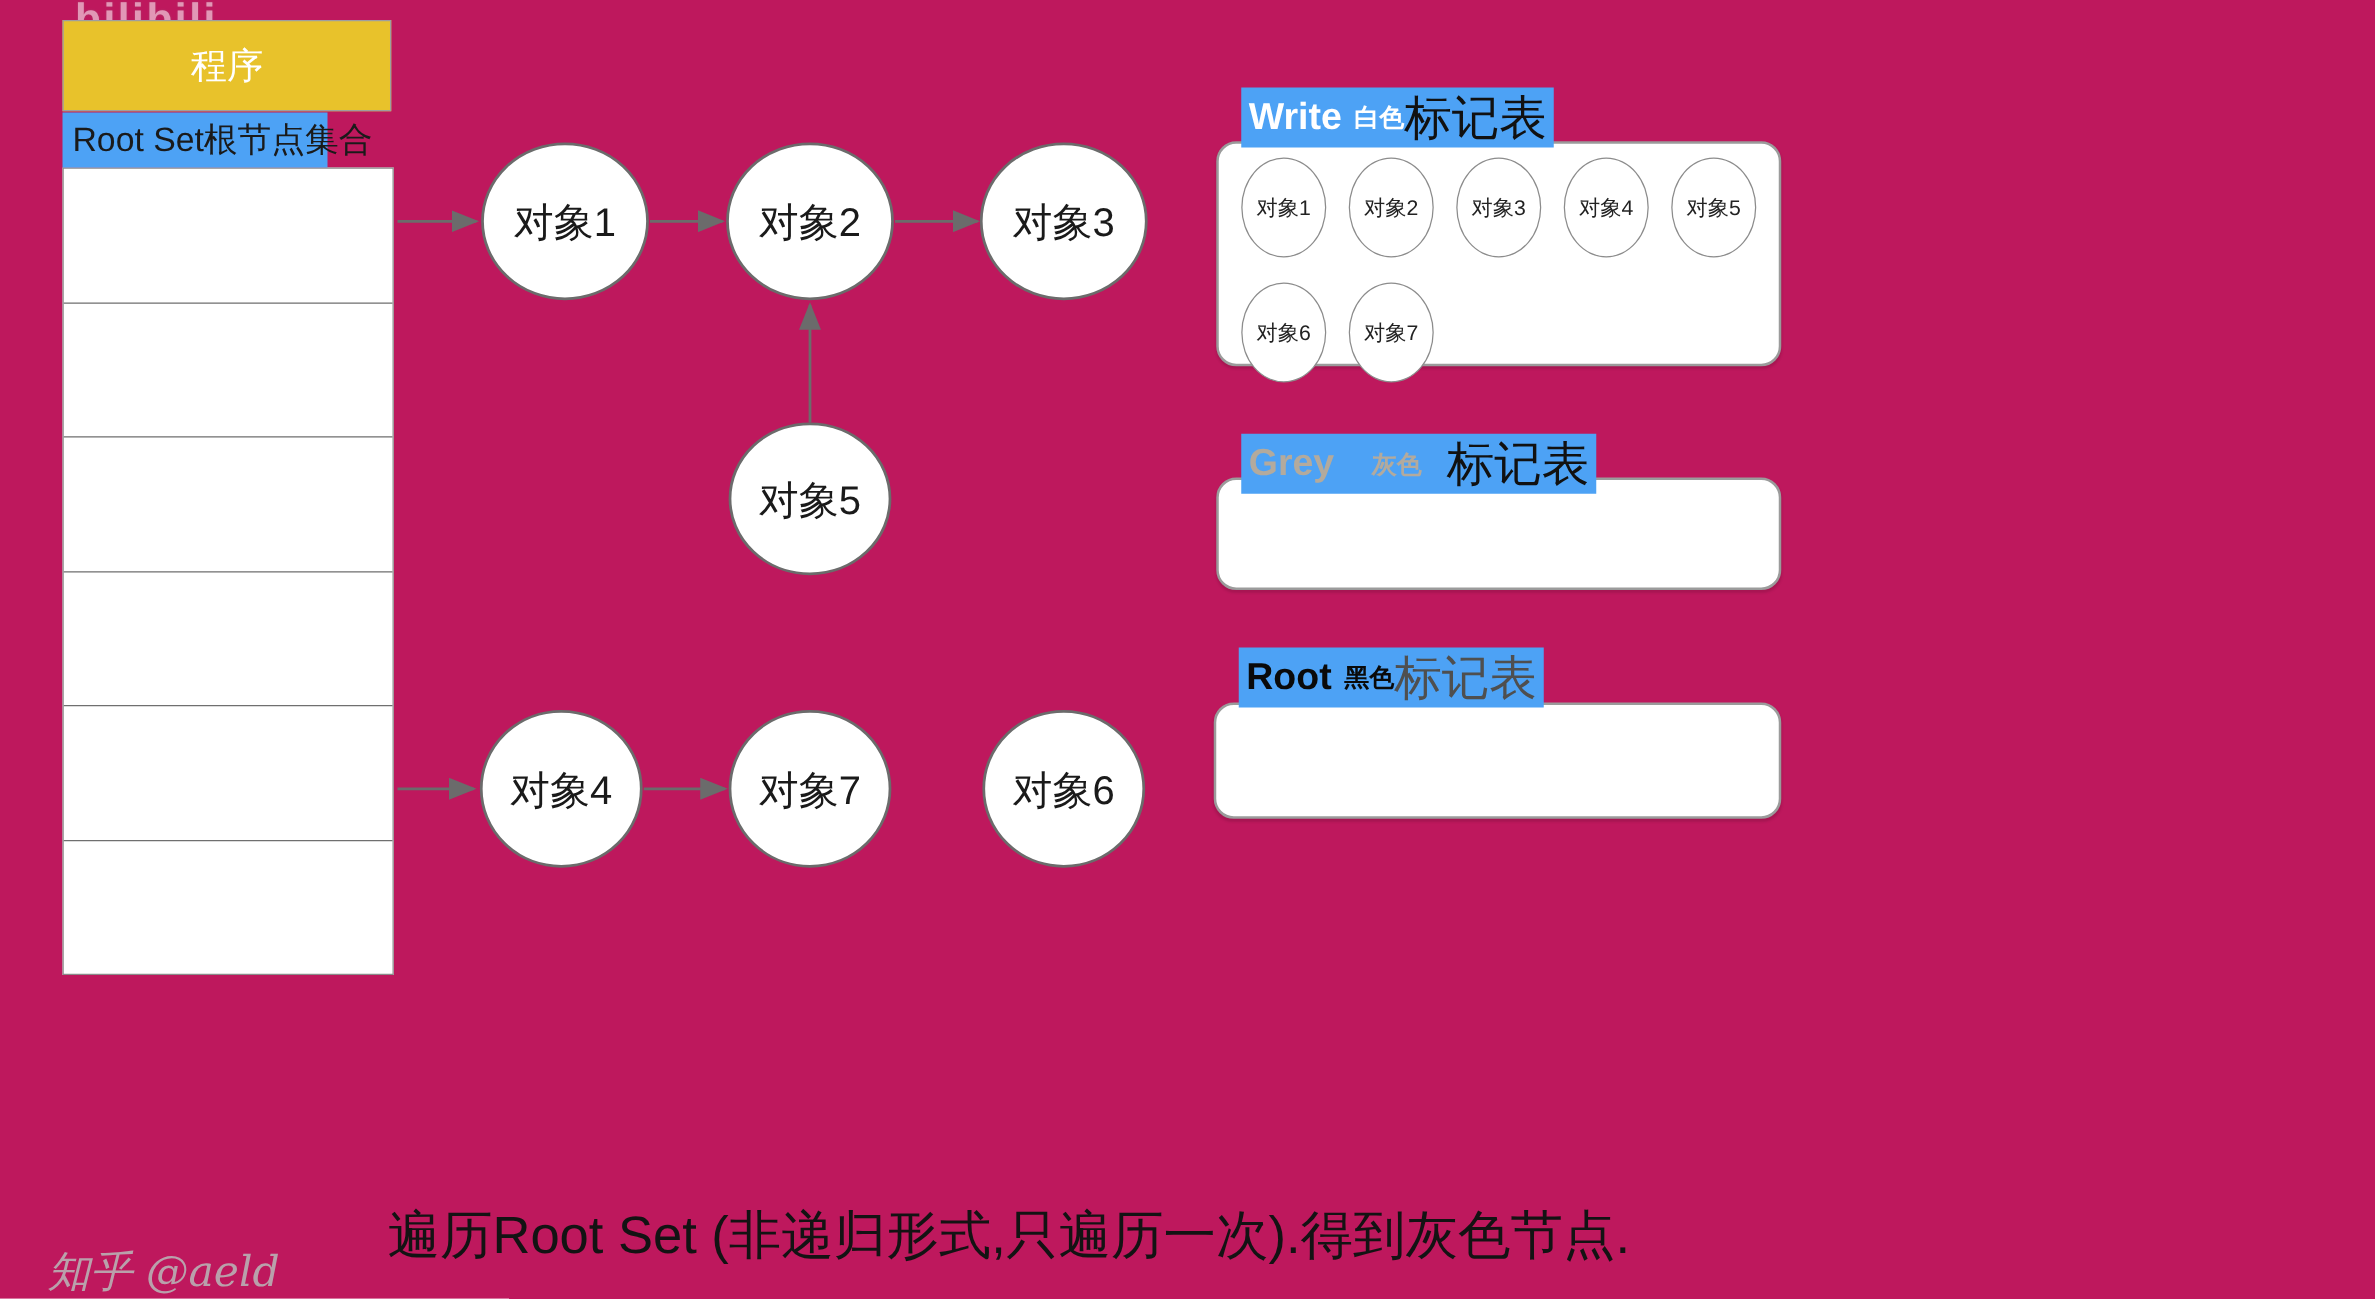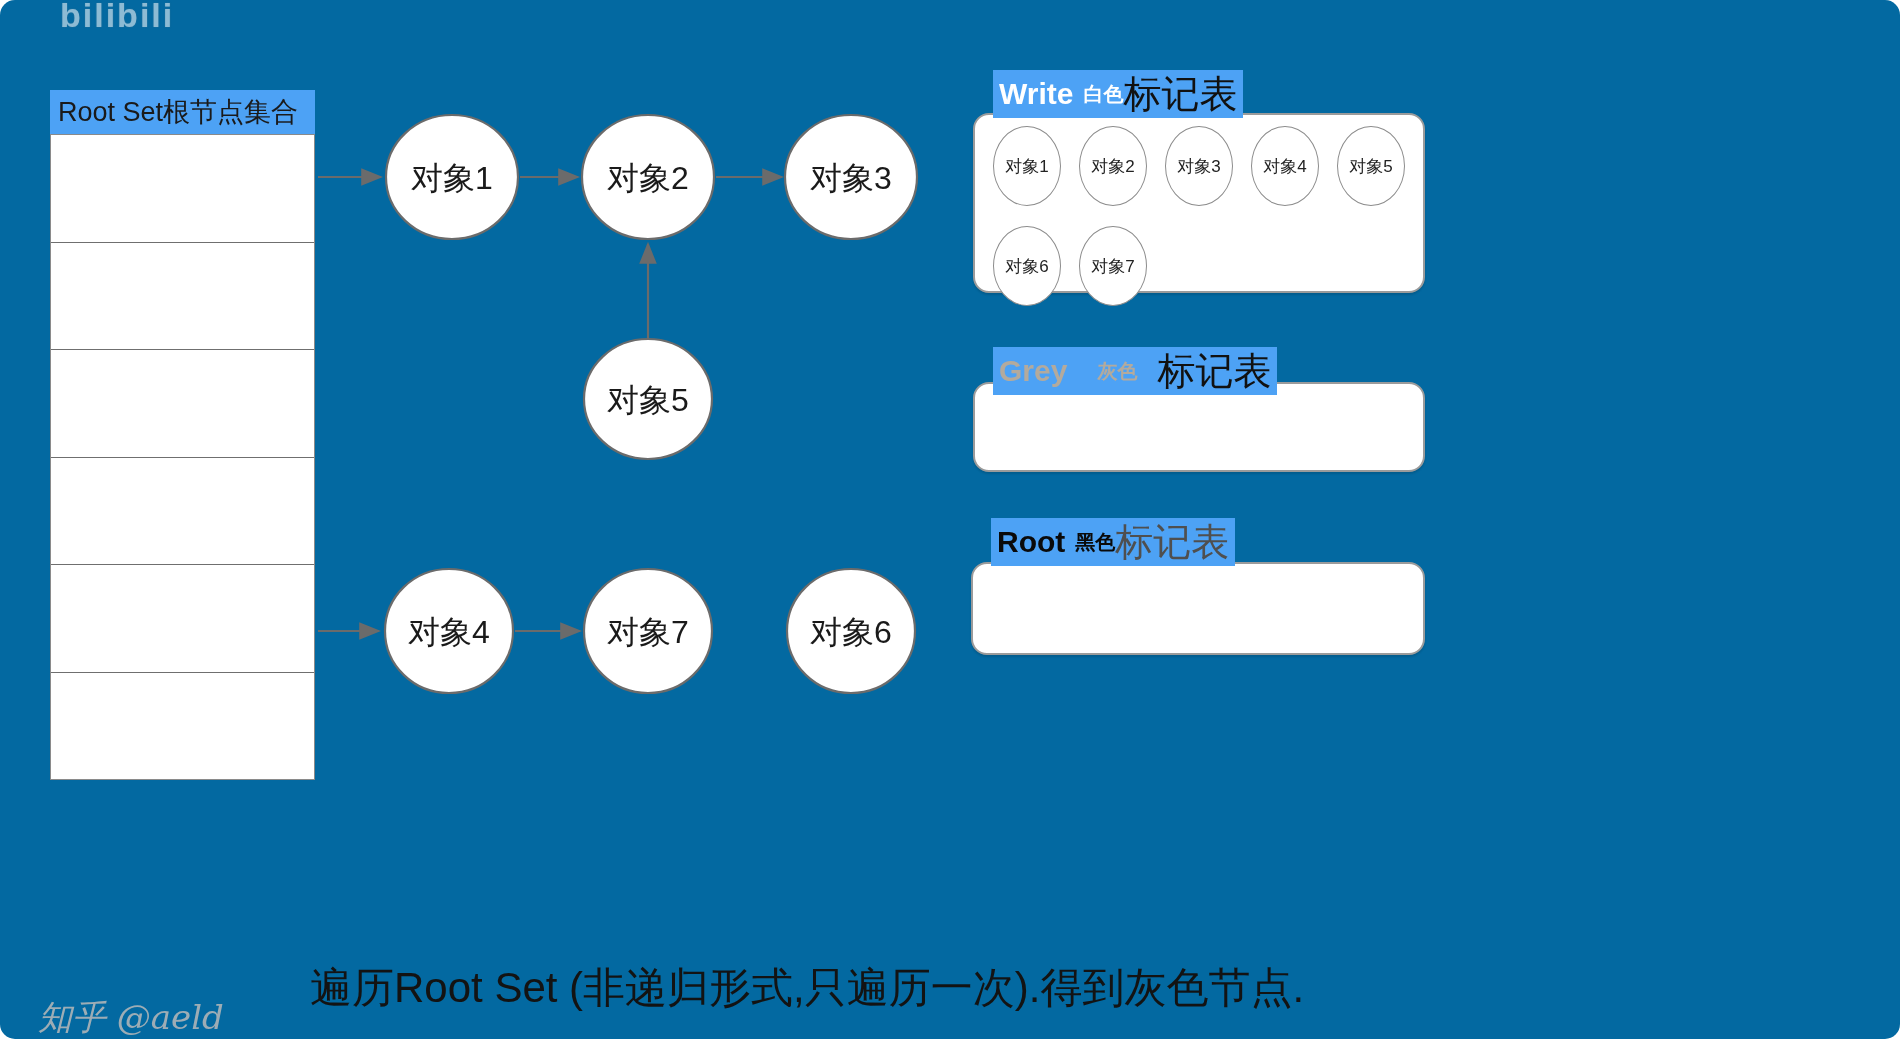--- a/index.html
+++ b/index.html
@@ -7,23 +7,22 @@
     padding: 0;
     background: #ffffff;
   }
   body {
     font-family: "Liberation Sans", "DejaVu Sans", sans-serif;
   }
   #canvas {
     position: relative;
     width: 1900px;
     height: 1039px;
-    background: #0369a1;
+    background: #be185d;
     overflow: hidden;
-    border-radius: 15px;
   }
 
   
   .wm-top {
     position: absolute;
     left: 60px;
     top: -4px;
     width: 300px;
     height: 40px;
     color: #ffffff;
@@ -66,21 +65,21 @@
     color: #ffffff;
     font-size: 29px;
     font-weight: 500;
   }
 
   
   .rootset-header {
     position: absolute;
     left: 50px;
     top: 90px;
-    width: 265px;
+    width: 212px;
     height: 44px;
     background: #4da2f5;
     display: flex;
     align-items: center;
     box-sizing: border-box;
     padding-left: 8px;
     z-index: 3;
   }
   .rootset-header .lbl {
     color: #1a1a1a;
@@ -207,20 +206,23 @@
   }
 </style>
 </head>
 <body>
 
 <div id="canvas">
 
   <div class="wm-top">bilibili</div>
   <div class="wm-bottom">知乎 @aeld</div>
 
+  <div class="program-box">
+    <span class="lbl">程序</span>
+  </div>
 
   <div class="rootset-header">
     <span class="lbl">Root Set根节点集合</span>
   </div>
   <div class="rootset-table" id="rootset-table">
       <div class="rootset-row"></div>
       <div class="rootset-row"></div>
       <div class="rootset-row"></div>
       <div class="rootset-row"></div>
       <div class="rootset-row"></div>

